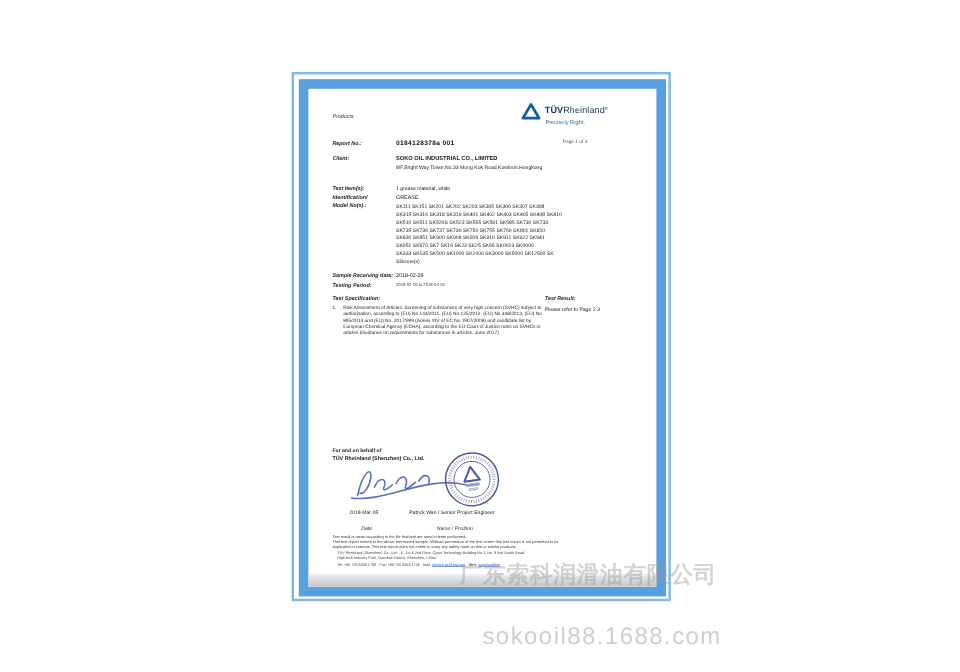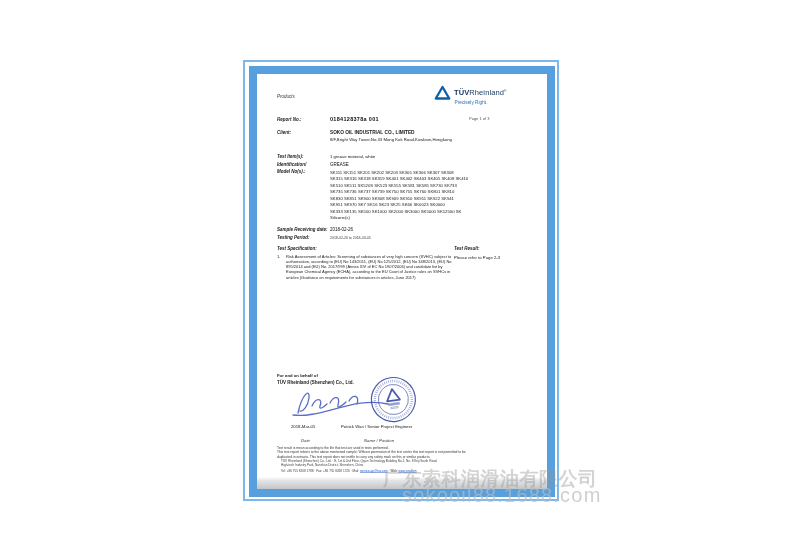--- a/index.html
+++ b/index.html
@@ -47,21 +47,21 @@
   #name-lbl{left:214px;top:728px;font-size:8.5px;font-style:italic;color:#333;}
   
   #disclaimer{left:40px;top:742px;width:500px;}
   #address{left:48px;top:770px;width:500px;}
   #contact{left:48px;top:790px;width:520px;font-size:6.2px;color:#444;}
   #page-shadow{left:0;top:806px;width:580px;height:24px;
                background:linear-gradient(to bottom,#ffffff 0%,#e2e4e6 30%,#c3c6c9 100%);}
   
   #wm-cn{left:383px;top:466px;font-size:19px;font-weight:bold;color:rgba(150,150,150,0.42);
          letter-spacing:0.5px;z-index:50;white-space:nowrap;font-family:sans-serif;}
-  #wm-url{left:402px;top:484px;font-size:20px;color:rgba(187,187,187,0.70);
+  #wm-url{left:402px;top:520px;font-size:20px;color:rgba(187,187,187,0.70);
           letter-spacing:1.2px;z-index:50;white-space:nowrap;text-align:right;}
 </style>
 </head>
 <body>
 
 <div class="abs" id="doc-outline"></div>
 <div class="abs" id="doc-band"></div>
 
 <div class="abs" id="page">
   <div id="page-inner">

